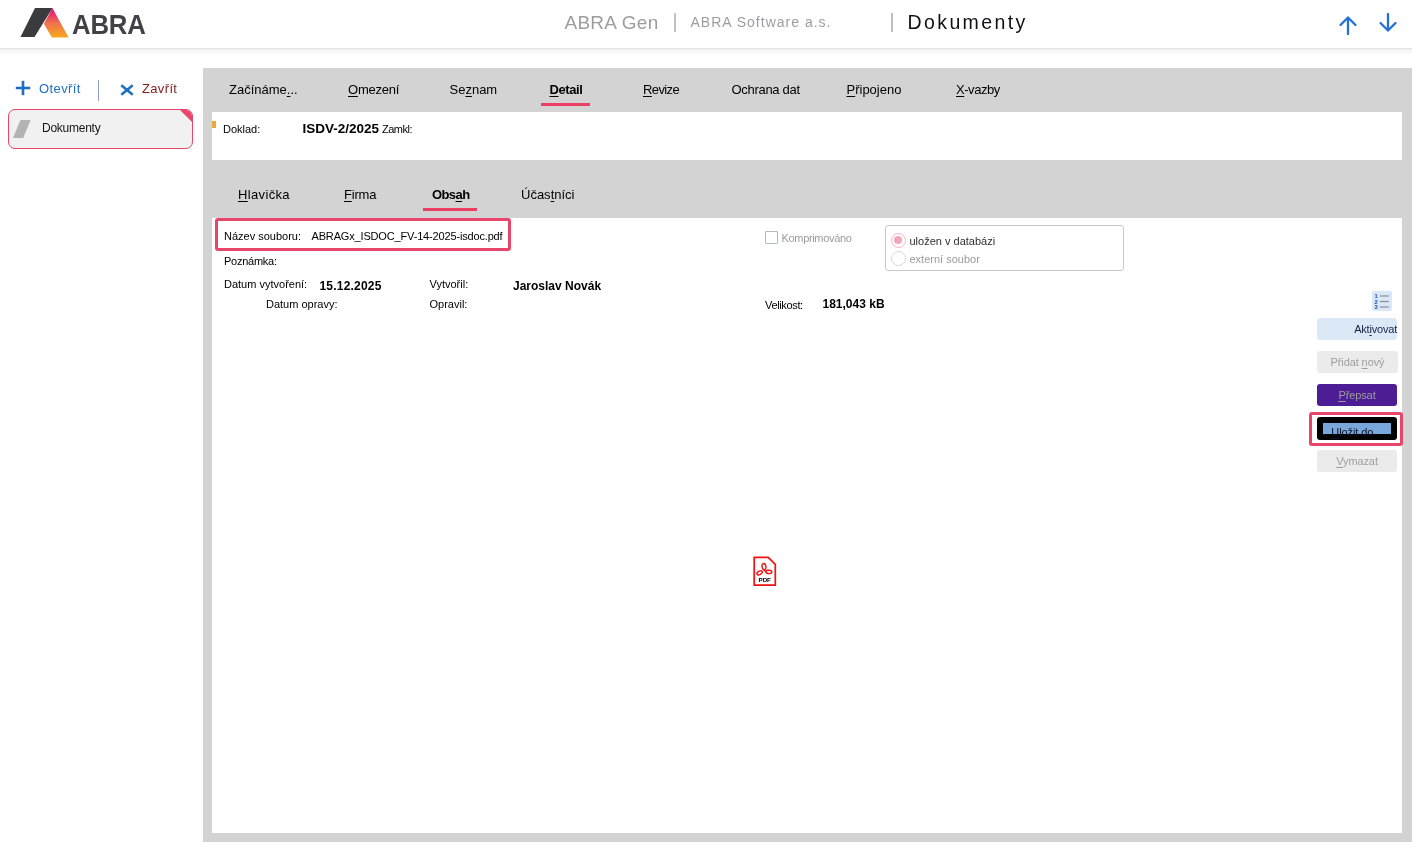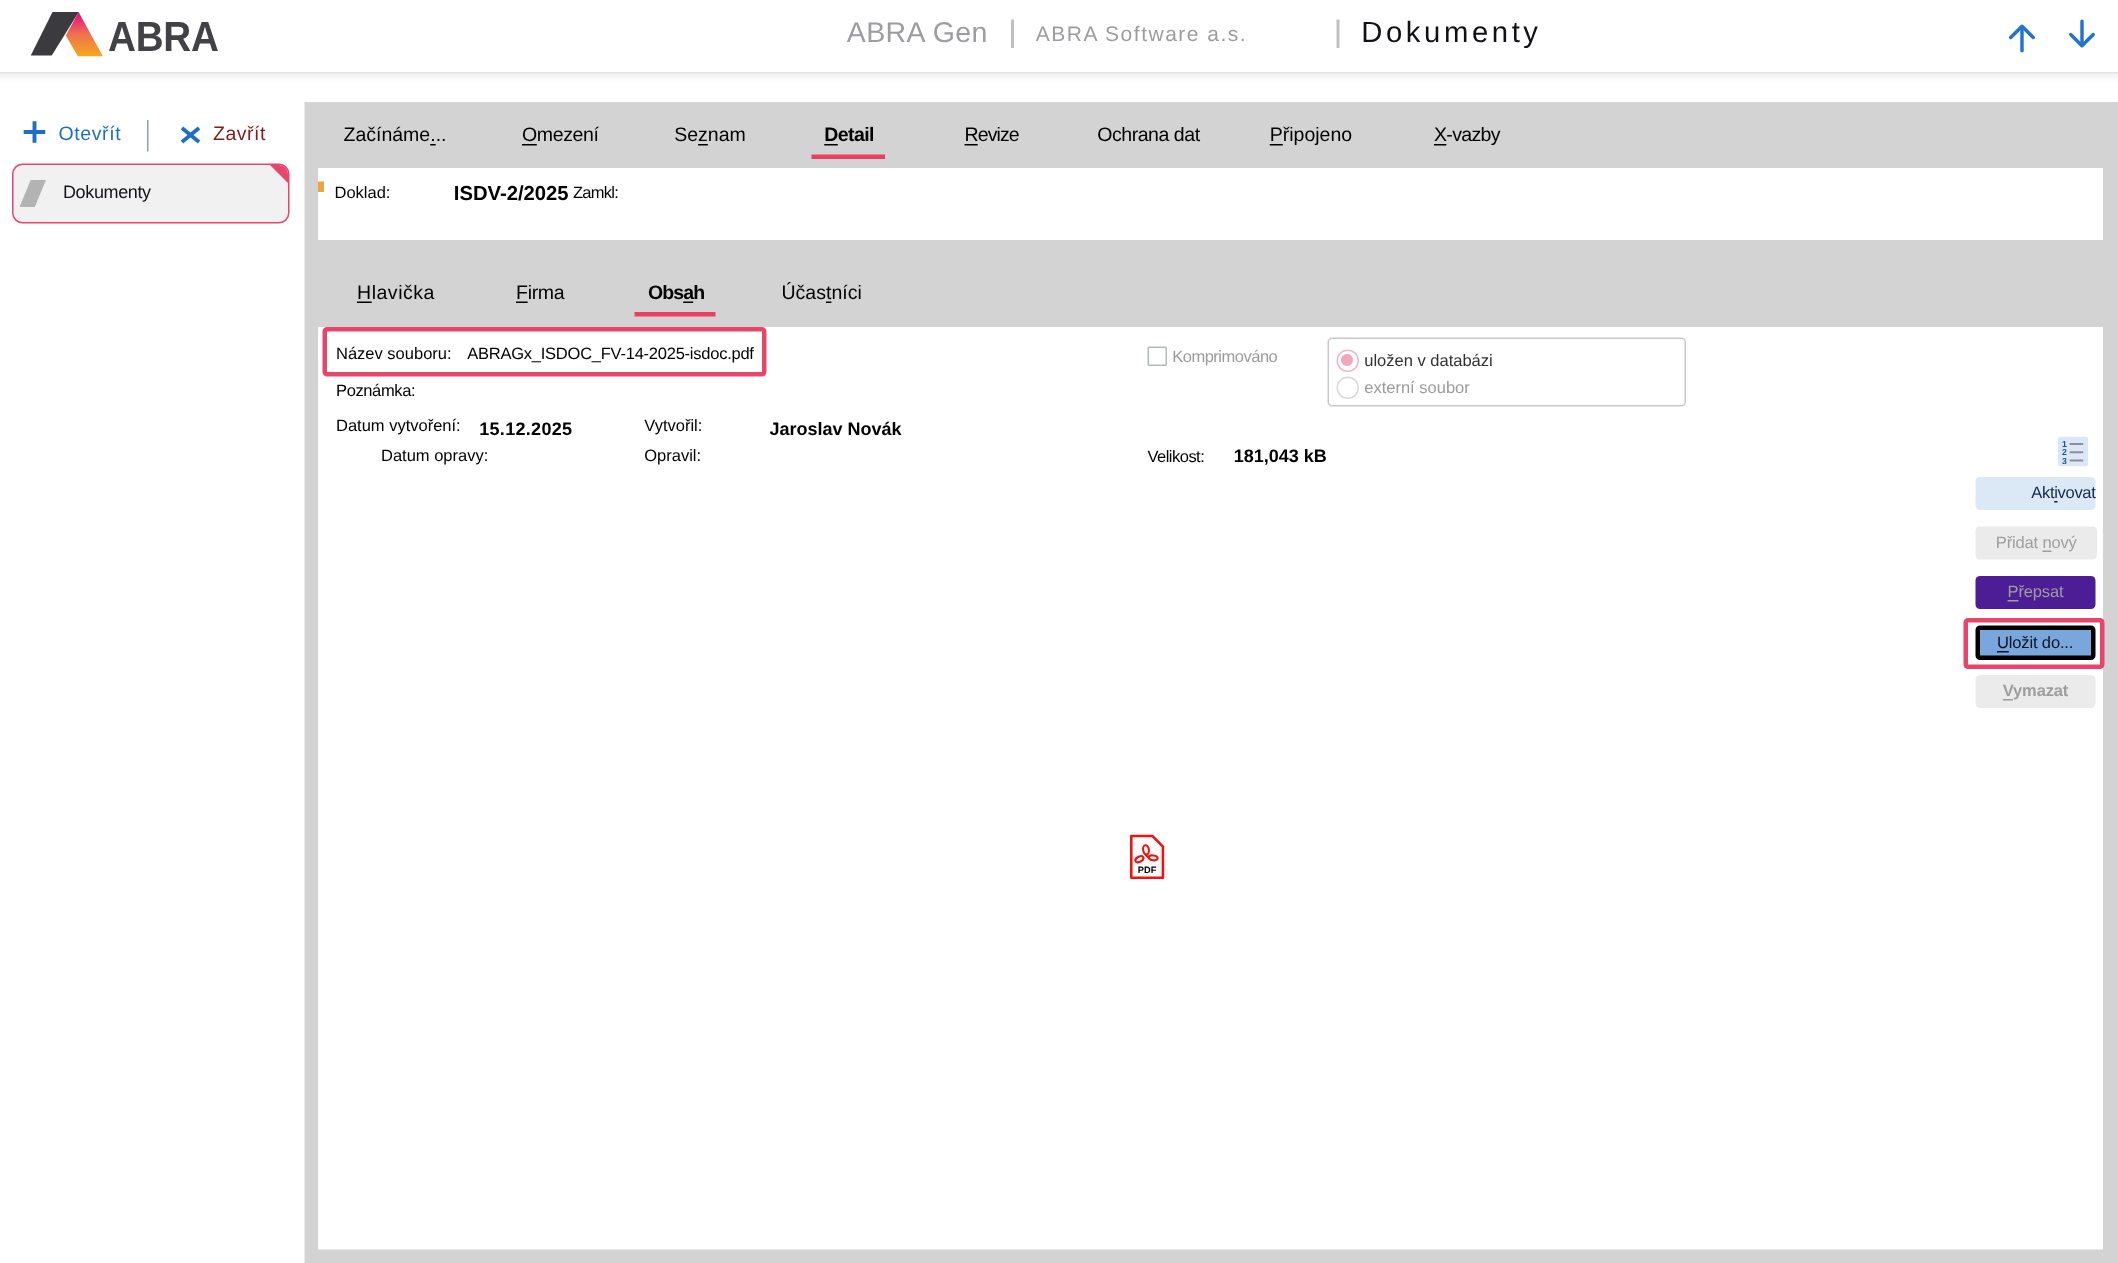--- a/index.html
+++ b/index.html
@@ -88,21 +88,21 @@
 <div class="abs" style="left:521px;top:188px;font-size:13px;line-height:14px;">Účas<u>t</u>níci</div>
 
 <div class="abs" style="left:215px;top:218px;width:295.5px;height:33px;border:3px solid #e8456a;border-radius:3px;"></div>
 <div class="abs" style="left:224px;top:230px;font-size:11px;line-height:12px;">Název souboru:</div>
 <div class="abs" style="left:311.5px;top:229.5px;font-size:11px;line-height:12px;letter-spacing:-0.16px;">ABRAGx_ISDOC_FV-14-2025-isdoc.pdf</div>
 <div class="abs" style="left:224px;top:255px;font-size:11px;line-height:12px;letter-spacing:-0.25px;">Poznámka:</div>
 <div class="abs" style="left:224px;top:278px;font-size:11px;line-height:12px;">Datum vytvoření:</div>
 <div class="abs" style="left:319.5px;top:279.5px;font-size:12px;line-height:13px;font-weight:700;letter-spacing:0.2px;">15.12.2025</div>
 <div class="abs" style="left:429.5px;top:278px;font-size:11px;line-height:12px;">Vytvořil:</div>
 <div class="abs" style="left:513px;top:279.5px;font-size:12px;line-height:13px;font-weight:700;">Jaroslav Novák</div>
-<div class="abs" style="left:224px;top:298px;font-size:11px;line-height:12px;padding-left:30px;">Datum opravy:</div>
+<div class="abs" style="left:236px;top:298px;font-size:11px;line-height:12px;padding-left:30px;">Datum opravy:</div>
 <div class="abs" style="left:429.5px;top:298px;font-size:11px;line-height:12px;">Opravil:</div>
 
 <div class="abs" style="left:765px;top:231px;width:13px;height:13px;background:#fff;border:1px solid #b2b8bf;border-radius:1px;"></div>
 <div class="abs" style="left:781.5px;top:231.5px;font-size:11px;line-height:12px;color:#9b9b9b;letter-spacing:-0.33px;">Komprimováno</div>
 
 <div class="abs" style="left:885px;top:225px;width:239px;height:46px;background:#fff;border:1px solid #c9c9c9;border-radius:3px;"></div>
 <div class="abs" style="left:891px;top:233px;width:15px;height:15px;border:1.5px solid #f3b4c3;border-radius:50%;background:#fff;">
   <div style="position:absolute;left:2px;top:2px;width:8px;height:8px;border-radius:50%;background:#f1a6ba;"></div>
 </div>
 <div class="abs" style="left:909.5px;top:234.5px;font-size:11px;line-height:12px;color:#303030;">uložen v databázi</div>
@@ -134,14 +134,14 @@
     <path d="M7.8,5 L16.8,5"></path>
       <path d="M7.8,10.5 L16.8,10.5"></path>
       <path d="M7.8,16 L16.8,16"></path>
   </g>
 </svg>
 
 <div class="abs" style="left:1317px;top:318px;width:80px;height:22px;background:#dbe9f7;border-radius:3px;text-align:right;font-size:11px;line-height:22px;color:#15254a;letter-spacing:-0.2px;">Akt<u>i</u>vovat</div>
 <div class="abs" style="left:1317px;top:351px;width:81px;height:22px;background:#ebebeb;border-radius:3px;text-align:center;font-size:11px;line-height:22px;color:#9e9e9e;letter-spacing:-0.1px;">Přidat <u>n</u>ový</div>
 <div class="abs" style="left:1317px;top:384px;width:80px;height:22px;background:#4c1d95;border-radius:3px;text-align:center;font-size:11px;line-height:22px;color:#9e9e9e;letter-spacing:-0.1px;"><u>P</u>řepsat</div>
 <div class="abs" style="left:1309px;top:412px;width:94px;height:34px;border:3px solid #e8456a;border-radius:3px;"></div>
-<div class="abs" style="left:1316.5px;top:417px;width:80.5px;height:22.5px;background:#79a7db;border:3px solid #000000;border-radius:3px;text-align:center;font-size:11px;line-height:18px;color:#0b1026;letter-spacing:-0.1px;"><u>U</u>ložit do...</div>
-<div class="abs" style="left:1317px;top:450px;width:80px;height:22px;background:#ebebeb;border-radius:3px;text-align:center;font-size:11px;line-height:22px;color:#9e9e9e;letter-spacing:-0.1px;font-weight:bold;"><u>V</u>ymazat</div>
+<div class="abs" style="left:1316.5px;top:417px;width:80.5px;height:22.5px;background:#79a7db;border:6px solid #000000;border-radius:3px;text-align:center;font-size:11px;line-height:18px;color:#0b1026;letter-spacing:-0.1px;"><u>U</u>ložit do...</div>
+<div class="abs" style="left:1317px;top:450px;width:80px;height:22px;background:#ebebeb;border-radius:3px;text-align:center;font-size:11px;line-height:22px;color:#9e9e9e;letter-spacing:-0.1px;"><u>V</u>ymazat</div>
 
 </body></html>

